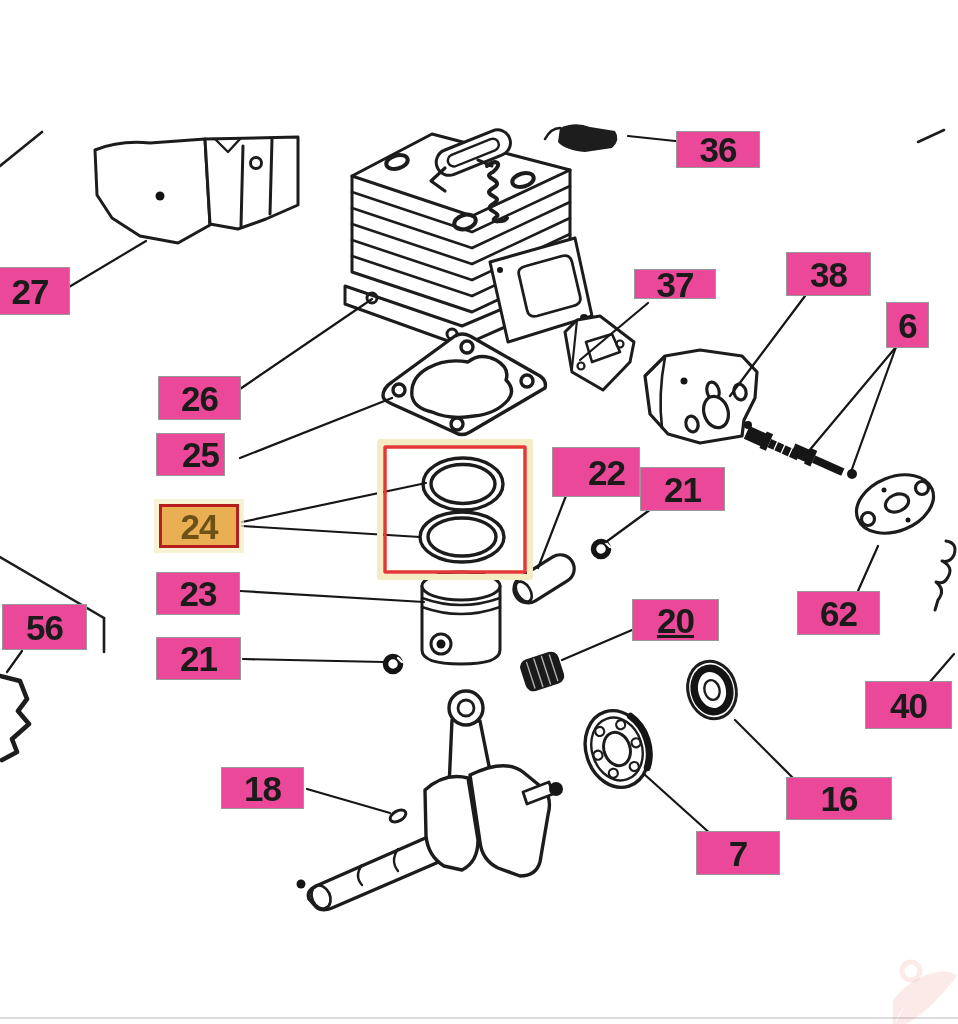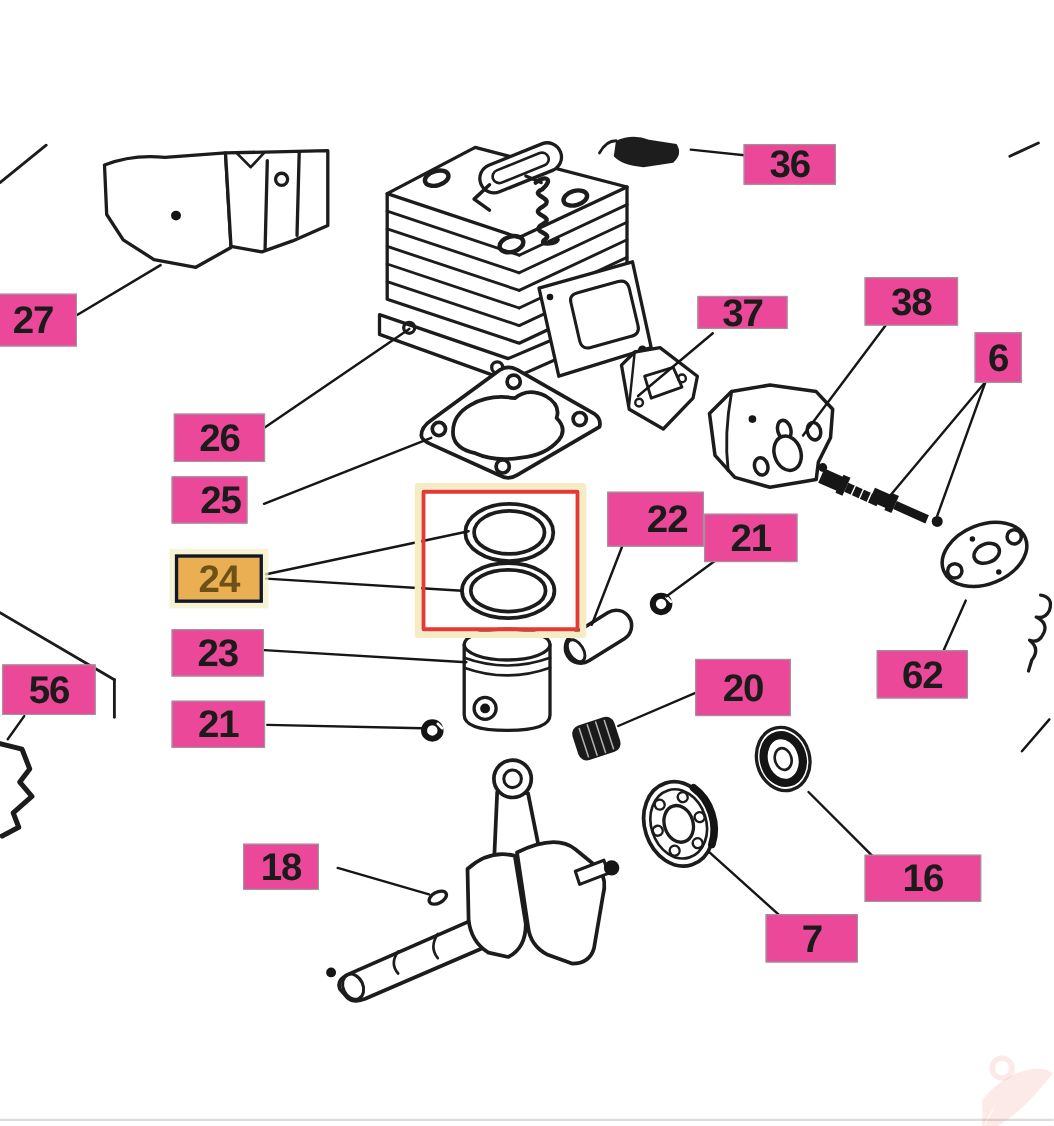--- a/index.html
+++ b/index.html
@@ -8,21 +8,21 @@
     font-family:"Liberation Sans",sans-serif;
   }
   #art{position:absolute;left:0;top:0;}
   .part-label{
     position:absolute;display:flex;align-items:center;justify-content:center;
     background:#ec4899;border:1.5px solid #999999;box-sizing:border-box;
     font-weight:700;font-size:35px;color:#1b1b1b;letter-spacing:-1px;
     line-height:1;user-select:none;
   }
   .part-label.highlighted{
-    background:#eaaf53;color:#6d5116;border:3px solid #0f172a;
+    background:#eaaf53;color:#6d5116;border:3px solid #b91c1c;
     box-shadow:0 0 0 5px rgba(242,238,196,0.72);
   }
 </style>
 </head>
 <body>
 
 <div id="stage">
 
 <svg id="art" width="958" height="1024" viewBox="0 0 958 1024" fill="none" stroke="#1c1c1c" stroke-width="3" stroke-linecap="round" stroke-linejoin="round">
 
@@ -257,21 +257,22 @@
       <div class="part-label" style="left: 786px; top: 252px; width: 85px; height: 44px;">38</div>
       <div class="part-label" style="left: 634px; top: 269px; width: 82px; height: 30px;">37</div>
       <div class="part-label" style="left: 886px; top: 302px; width: 43px; height: 46px;">6</div>
       <div class="part-label" style="left: 158px; top: 376px; width: 83px; height: 44px;">26</div>
       <div class="part-label" style="left: 156px; top: 433px; width: 69px; height: 43px; padding-left: 20px;">25</div>
       <div class="part-label" style="left: 552px; top: 447px; width: 88px; height: 50px; padding-left: 21px;">22</div>
       <div class="part-label" style="left: 640px; top: 467px; width: 85px; height: 44px;">21</div>
       <div class="part-label highlighted" style="left: 159px; top: 504px; width: 80px; height: 44px;">24</div>
       <div class="part-label" style="left: 156px; top: 572px; width: 84px; height: 43px;">23</div>
       <div class="part-label" style="left: 797px; top: 591px; width: 83px; height: 44px;">62</div>
-      <div class="part-label" style="left: 632px; top: 599px; width: 87px; height: 52px;">20</div>
+      <div class="part-label" style="left: 632px; top: 599px; width: 87px; height: 42px; text-decoration: underline;">20</div>
       <div class="part-label" style="left: 2px; top: 604px; width: 85px; height: 46px;">56</div>
       <div class="part-label" style="left: 156px; top: 637px; width: 85px; height: 43px;">21</div>
+      <div class="part-label" style="left: 865px; top: 681px; width: 87px; height: 48px;">40</div>
       <div class="part-label" style="left: 786px; top: 777px; width: 106px; height: 43px;">16</div>
-      <div class="part-label" style="left: 221px; top: 767px; width: 69px; height: 42px;">18</div>
+      <div class="part-label" style="left: 221px; top: 767px; width: 83px; height: 42px;">18</div>
       <div class="part-label" style="left: 696px; top: 831px; width: 84px; height: 44px;">7</div>
     </div>
 
 </div>
 
 </body></html>

